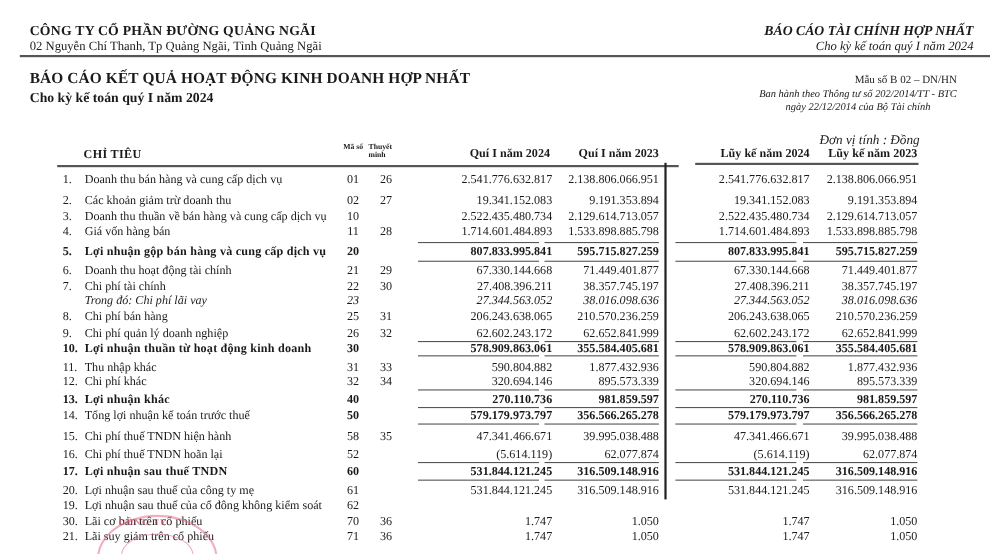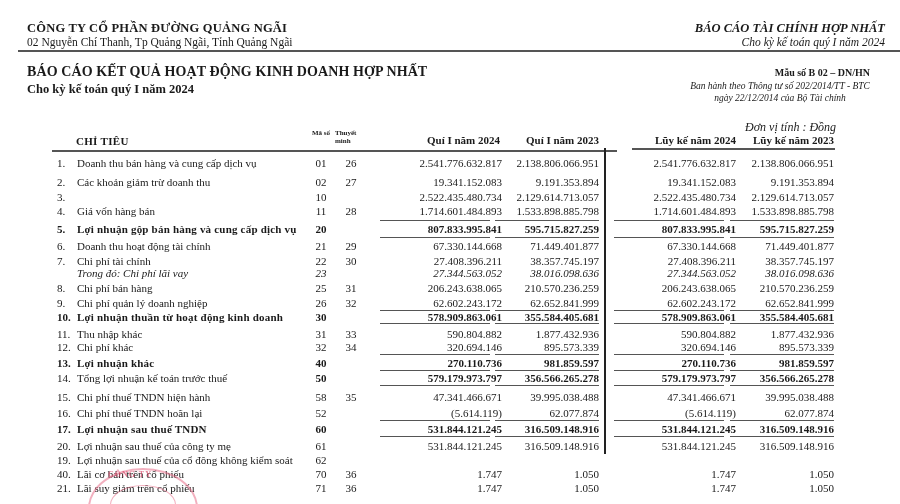--- a/index.html
+++ b/index.html
@@ -9,21 +9,21 @@
   .abs { position: absolute; white-space: nowrap; }
 
   .company-name { left: 27px; top: 21px; font-size: 12.5px; font-weight: bold; letter-spacing: 0.2px; }
   .company-addr { left: 27px; top: 36px; font-size: 11.5px; }
   .hdr-right-title { right: 15px; top: 21px; font-size: 12.5px; font-weight: bold; font-style: italic; }
   .hdr-right-sub { right: 15px; top: 36px; font-size: 11.5px; font-style: italic; }
   .hdr-rule { left: 18px; top: 50px; width: 882px; height: 1.5px; background: #555; }
 
   .report-title { left: 27px; top: 64px; font-size: 14px; font-weight: bold; letter-spacing: 0.1px; }
   .report-sub { left: 27px; top: 82px; font-size: 12.5px; font-weight: bold; }
-  .form-code { right: 30px; top: 67px; font-size: 10px; font-weight: bold; text-align: right; }
+  .form-code { right: 30px; top: 67px; font-size: 10px; font-weight: normal; text-align: right; }
   .form-issued { right: 15px; top: 81px; font-size: 9.5px; font-style: italic; text-align: center; width: 210px; }
   .form-date { right: 15px; top: 93px; font-size: 9.5px; font-style: italic; text-align: center; width: 210px; }
 
   .unit { left: 745px; top: 120px; font-size: 12px; font-style: italic; width: 84px; text-align: right; }
 
   .th-chitieu { left: 76px; top: 135px; font-size: 11px; font-weight: bold; letter-spacing: 0.3px; }
   .th-ma { left: 310px; top: 129px; font-size: 7px; font-weight: bold; width: 22px; text-align: center; line-height: 8px; white-space: normal; }
   .th-tm { left: 335px; top: 129px; font-size: 7px; font-weight: bold; width: 32px; text-align: left; line-height: 8px; white-space: normal; }
   .th-col { top: 134px; font-size: 11px; font-weight: bold; text-align: right; width: 120px; }
   .th-rule-left { left: 52px; top: 150px; width: 565px; height: 1.5px; background: #555; }
@@ -94,20 +94,21 @@
   <span class="c-label">Các khoản giảm trừ doanh thu</span>
   <span class="c-ma">02</span>
   <span class="c-tm">27</span>
   <span class="c-v1">19.341.152.083</span>
   <span class="c-v2">9.191.353.894</span>
   <span class="c-v3">19.341.152.083</span>
   <span class="c-v4">9.191.353.894</span>
 </div>
 <div class="row" style="top:191px;">
   <span class="c-num">3.</span>
+  <span class="c-label">Doanh thu thuần về bán hàng và cung cấp dịch vụ</span>
   <span class="c-ma">10</span>
   <span class="c-tm"></span>
   <span class="c-v1">2.522.435.480.734</span>
   <span class="c-v2">2.129.614.713.057</span>
   <span class="c-v3">2.522.435.480.734</span>
   <span class="c-v4">2.129.614.713.057</span>
 </div>
 <div class="row" style="top:205px;">
   <span class="c-num">4.</span>
   <span class="c-label">Giá vốn hàng bán</span>
@@ -318,21 +319,21 @@
   <span class="c-num">19.</span>
   <span class="c-label">Lợi nhuận sau thuế của cổ đông không kiểm soát</span>
   <span class="c-ma">62</span>
   <span class="c-tm"></span>
   <span class="c-v1"></span>
   <span class="c-v2"></span>
   <span class="c-v3"></span>
   <span class="c-v4"></span>
 </div>
 <div class="row" style="top:468px;">
-  <span class="c-num">40.</span>
+  <span class="c-num">30.</span>
   <span class="c-label">Lãi cơ bản trên cổ phiếu</span>
   <span class="c-ma">70</span>
   <span class="c-tm">36</span>
   <span class="c-v1">1.747</span>
   <span class="c-v2">1.050</span>
   <span class="c-v3">1.747</span>
   <span class="c-v4">1.050</span>
 </div>
 <div class="row" style="top:482px;">
   <span class="c-num">21.</span>

